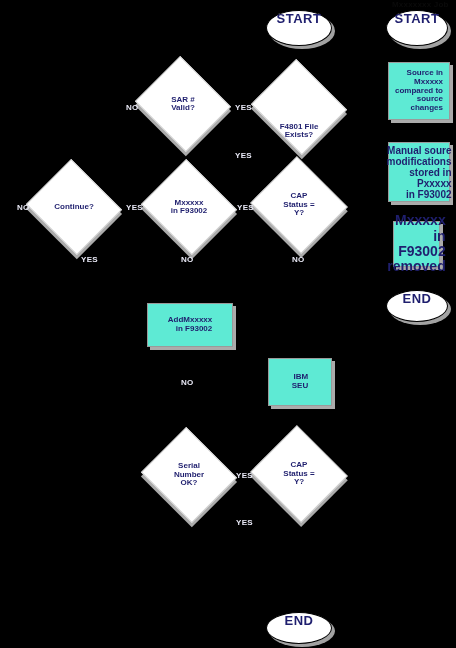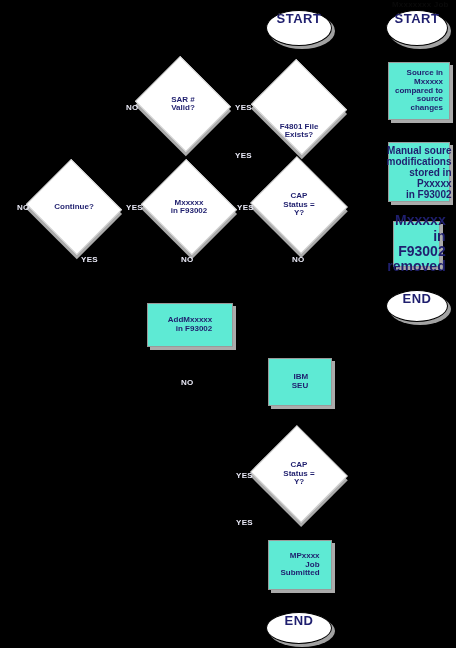--- a/index.html
+++ b/index.html
@@ -120,33 +120,34 @@
   <div class="node process" style="left:147px;top:275px;width:86px;height:44px;font-size:8px;white-space:pre-line;margin-top:28px;">
     <span>AddMxxxxx
 in F93002</span>
   </div>
 
   <div class="node process" style="left:268px;top:358px;width:64px;height:48px;font-size:8px;white-space:pre-line;">
     <span>IBM
 SEU</span>
   </div>
 
+  <div class="node decision" style="left:153px;top:443px;width:72px;height:64px;">
+    <div class="dshape"></div>
+    <div class="dlabel" style="font-size:8px;white-space:pre-line;">Serial
+Number
+OK?</div>
+  </div>
 
   <div class="node decision" style="left:263px;top:441px;width:72px;height:66px;">
     <div class="dshape"></div>
     <div class="dlabel" style="font-size:8px;white-space:pre-line;">CAP
 Status =
 Y?</div>
   </div>
 
-  <div class="node process" style="left:268px;top:540px;width:64px;height:50px;font-size:8px;white-space:pre-line;">
-    <span>MPxxxx
-Job
-Submitted</span>
-  </div>
 
   <div class="node terminator" style="left:266px;top:612px;width:66px;height:32px;font-size:13px;">
     <span>END</span>
   </div>
 
   <div class="node process" style="left:388px;top:62px;width:62px;height:58px;font-size:8px;white-space:pre-line;">
     <span>Source in
 Mxxxxx
 compared to
 source

